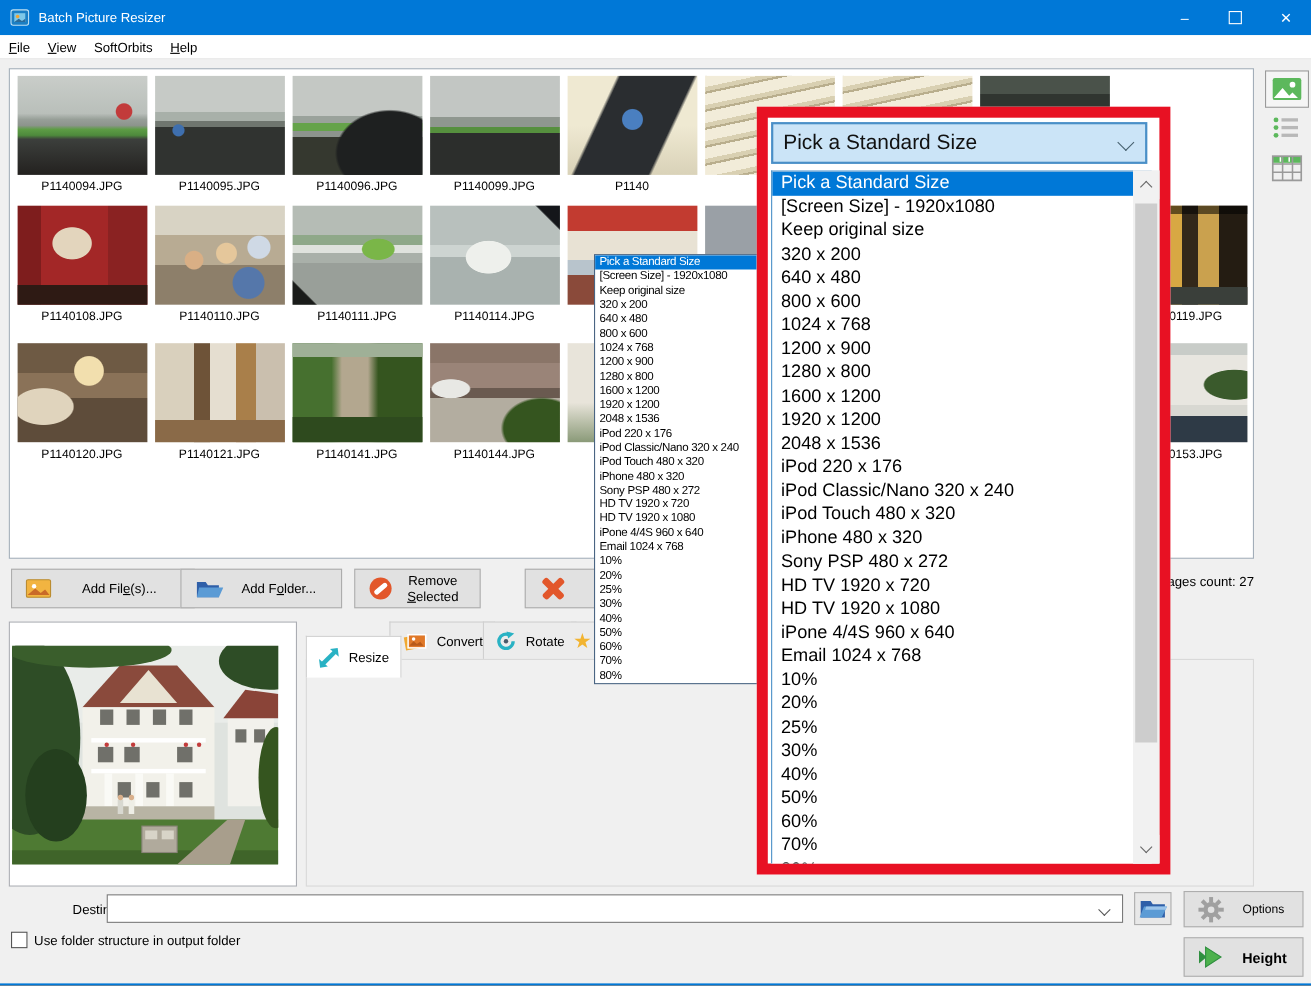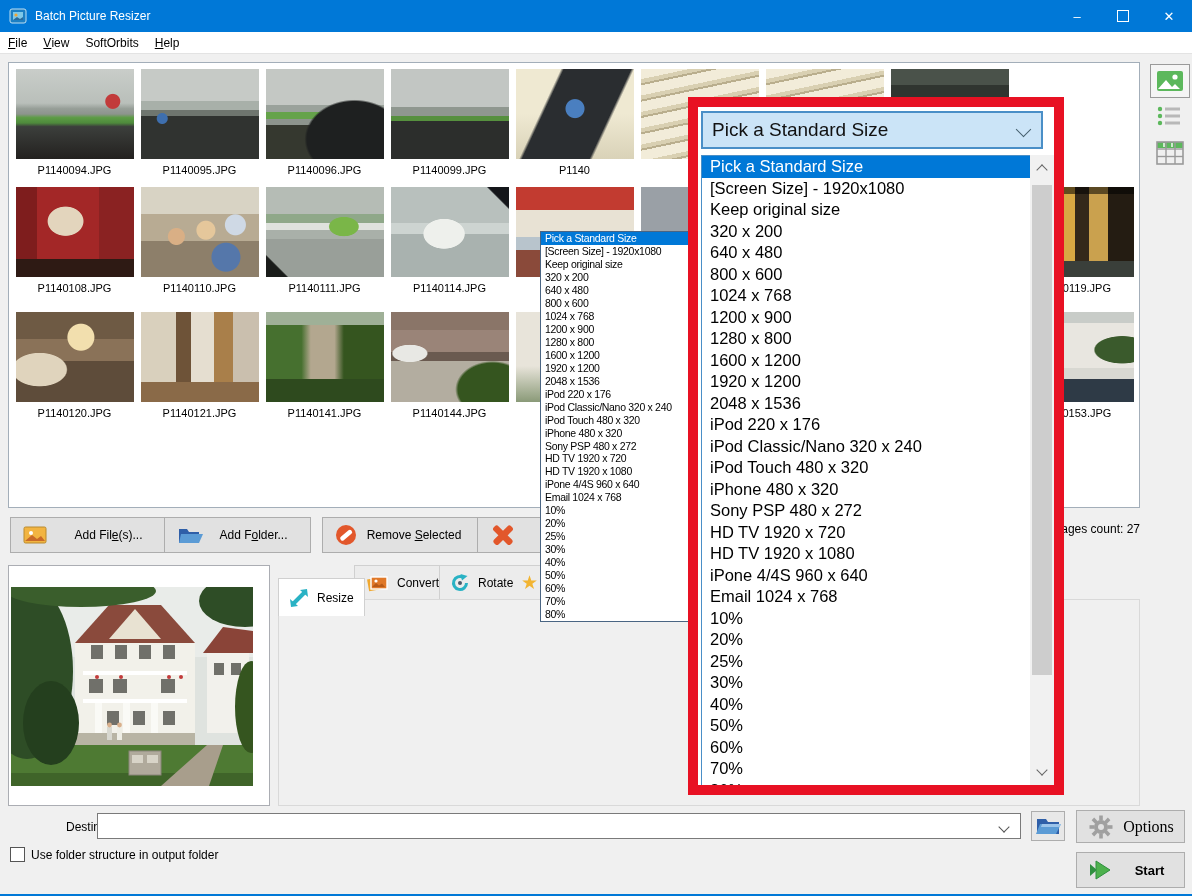--- a/index.html
+++ b/index.html
@@ -106,21 +106,21 @@
   .sb-up .chev{transform:rotate(-135deg);margin-top:4px;border-color:#666;}
   .sb-down .chev{transform:rotate(45deg);margin-bottom:4px;border-color:#666;}
   .sb-thumb{position:absolute;left:2px;top:30px;width:20px;height:490px;background:#cdcdcd;}
 
   
   .dest-label{left:34px;top:820px;font-size:12px;color:#000;margin-left:32px;}
   .dest-input{left:97px;top:813px;width:924px;height:26px;border:1px solid #7a7a7a;box-sizing:border-box;background:#fff;font-size:12px;padding-left:6px;font-family:"Liberation Sans",sans-serif;}
   .dest-chev{left:1000px;top:823px;}
   .browse-btn{left:1031px;top:811px;width:34px;height:30px;background:#e8e8e8;border:1px solid #adadad;box-sizing:border-box;display:flex;align-items:center;justify-content:center;}
   .options-btn{left:1076px;top:810px;width:109px;height:33px;background:#e1e1e1;border:1px solid #adadad;box-sizing:border-box;display:flex;align-items:center;}
-  .options-btn .btn-label{flex:1;text-align:center;font-size:16px;font-family:Liberation Serif, serif;}
+  .options-btn .btn-label{flex:1;text-align:center;font-size:11px;}
   .start-btn{left:1076px;top:852px;width:109px;height:36px;background:#e1e1e1;border:1px solid #adadad;box-sizing:border-box;display:flex;align-items:center;}
   .start-btn .btn-label{flex:1;text-align:center;font-size:13px;font-weight:bold;}
   .folder-cb{left:10px;top:847px;}
 </style>
 </head>
 <body>
 
 <div class="app">
 
   <div class="abs titlebar">
@@ -355,21 +355,21 @@
   </div>
   <div class="abs tool-btn" style="left:164px;width:147px">
     <span class="tool-ico">
       <svg width="26" height="20">
           <path d="M2 4h8l2 3h10v11H2z" fill="#2f5fa8"></path>
           <path d="M4 9h22l-4 9H2z" fill="#5b9bd5"></path>
         </svg>
     </span>
     <span class="btn-label"><span>Add F</span><span class="mn">o</span><span>lder...</span></span>
   </div>
-  <div class="abs tool-btn" style="left:322px;width:156px">
+  <div class="abs tool-btn" style="left:322px;width:115px">
     <span class="tool-ico">
       <svg width="22" height="22">
           <circle cx="11" cy="11" r="10" fill="#e2572b"></circle>
           <rect x="4" y="9" width="14" height="4.5" rx="2" fill="#fff" transform="rotate(-40 11 11)"></rect>
         </svg>
     </span>
     <span class="btn-label"><span>Remove </span><span class="mn">S</span><span>elected</span></span>
   </div>
   <div class="abs tool-btn" style="left:477px;width:130px">
     <span class="tool-ico">
@@ -693,20 +693,20 @@
     </span>
     <span class="btn-label">Options</span>
   </div>
   <div class="abs start-btn">
     <span class="tool-ico">
       <svg width="26" height="20">
           <polygon points="1,4 8,10 1,16" fill="#2f8f3f"></polygon>
           <polygon points="7,1 21,10 7,19" fill="#4db14d" stroke="#2f8f3f"></polygon>
         </svg>
     </span>
-    <span class="btn-label">Start</span>
+    <span class="btn-label">Height</span>
   </div>
   <label class="abs cb-row folder-cb unchecked">
     <span class="cb-box"></span>
     <span class="cb-label">Use folder structure in output folder</span>
   </label>
 
 </div>
 
 </body></html>

